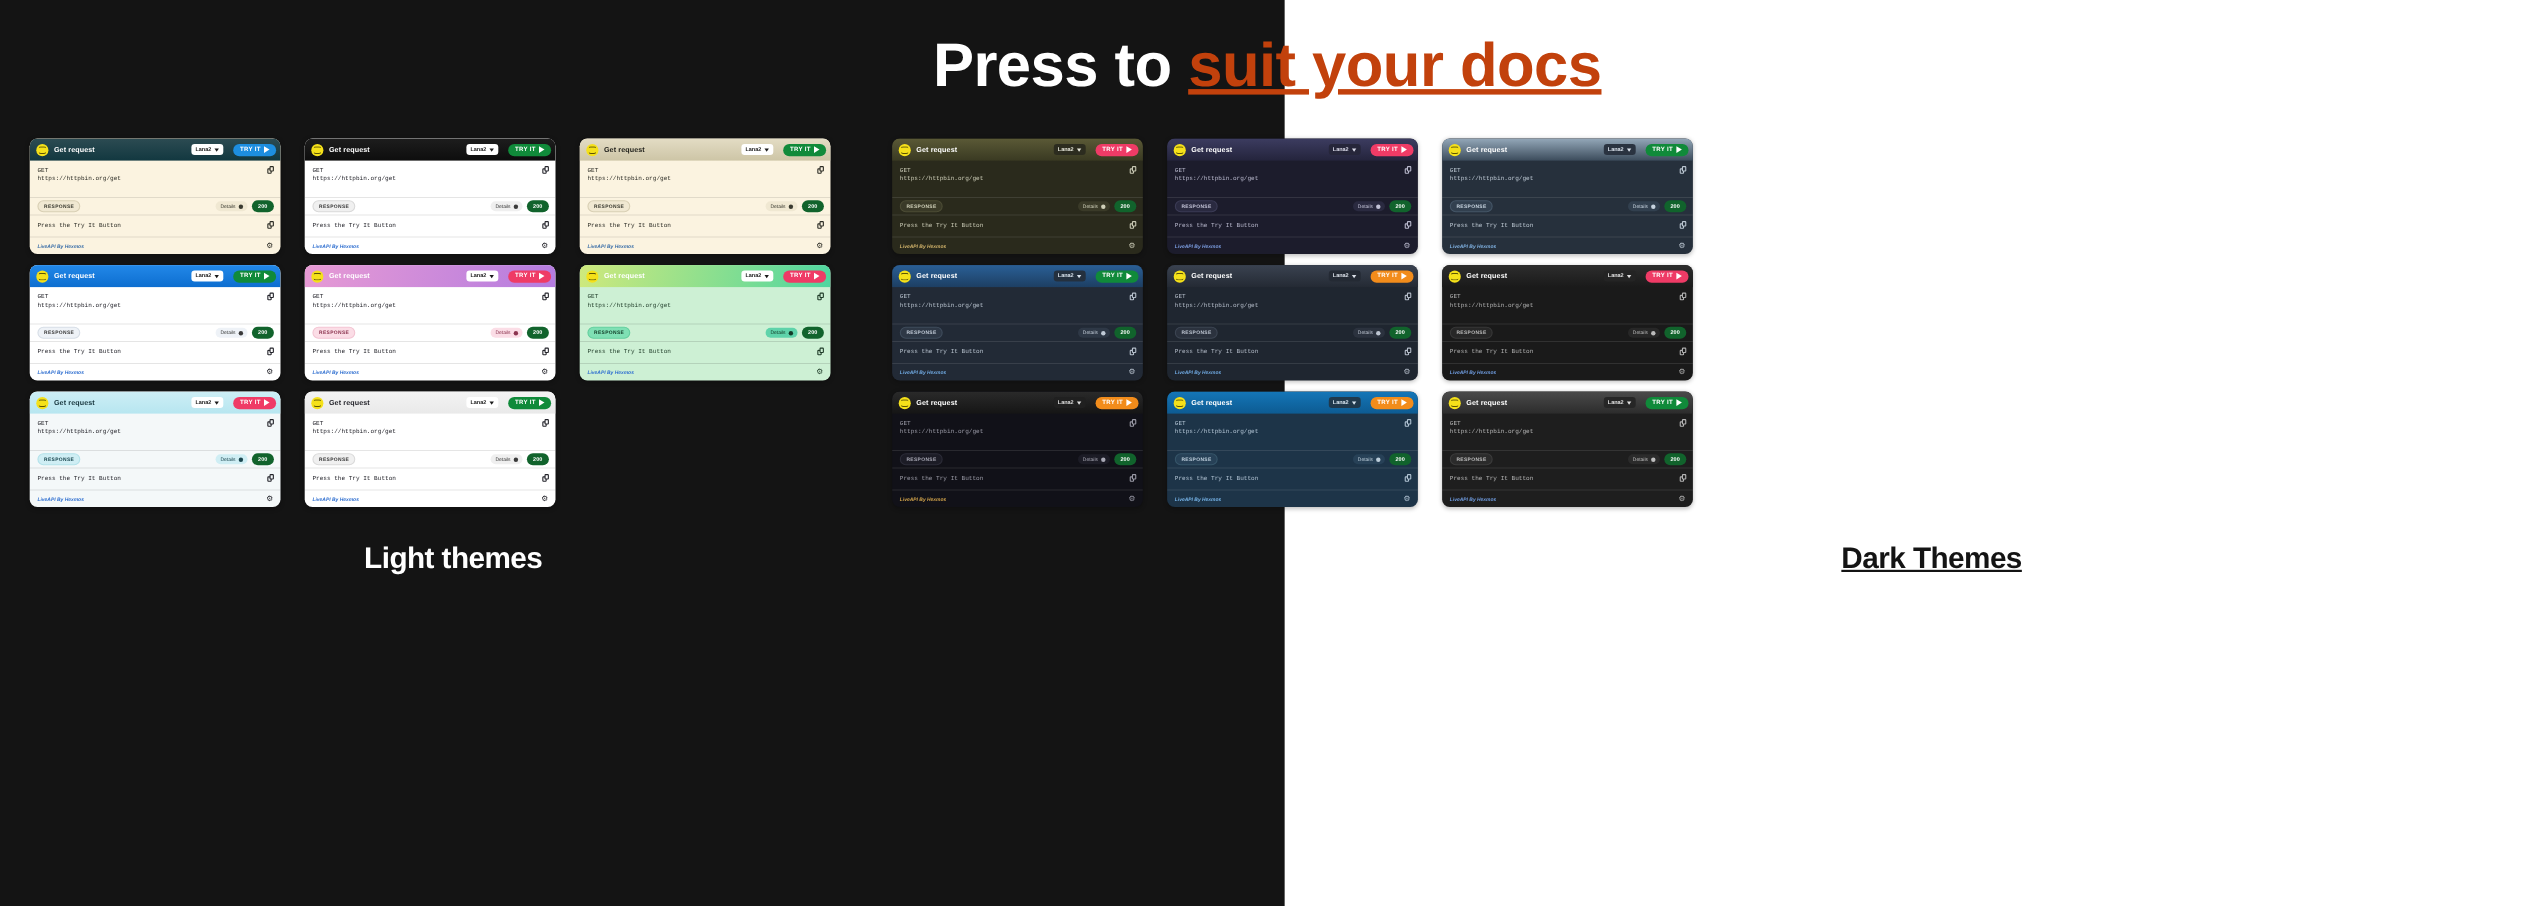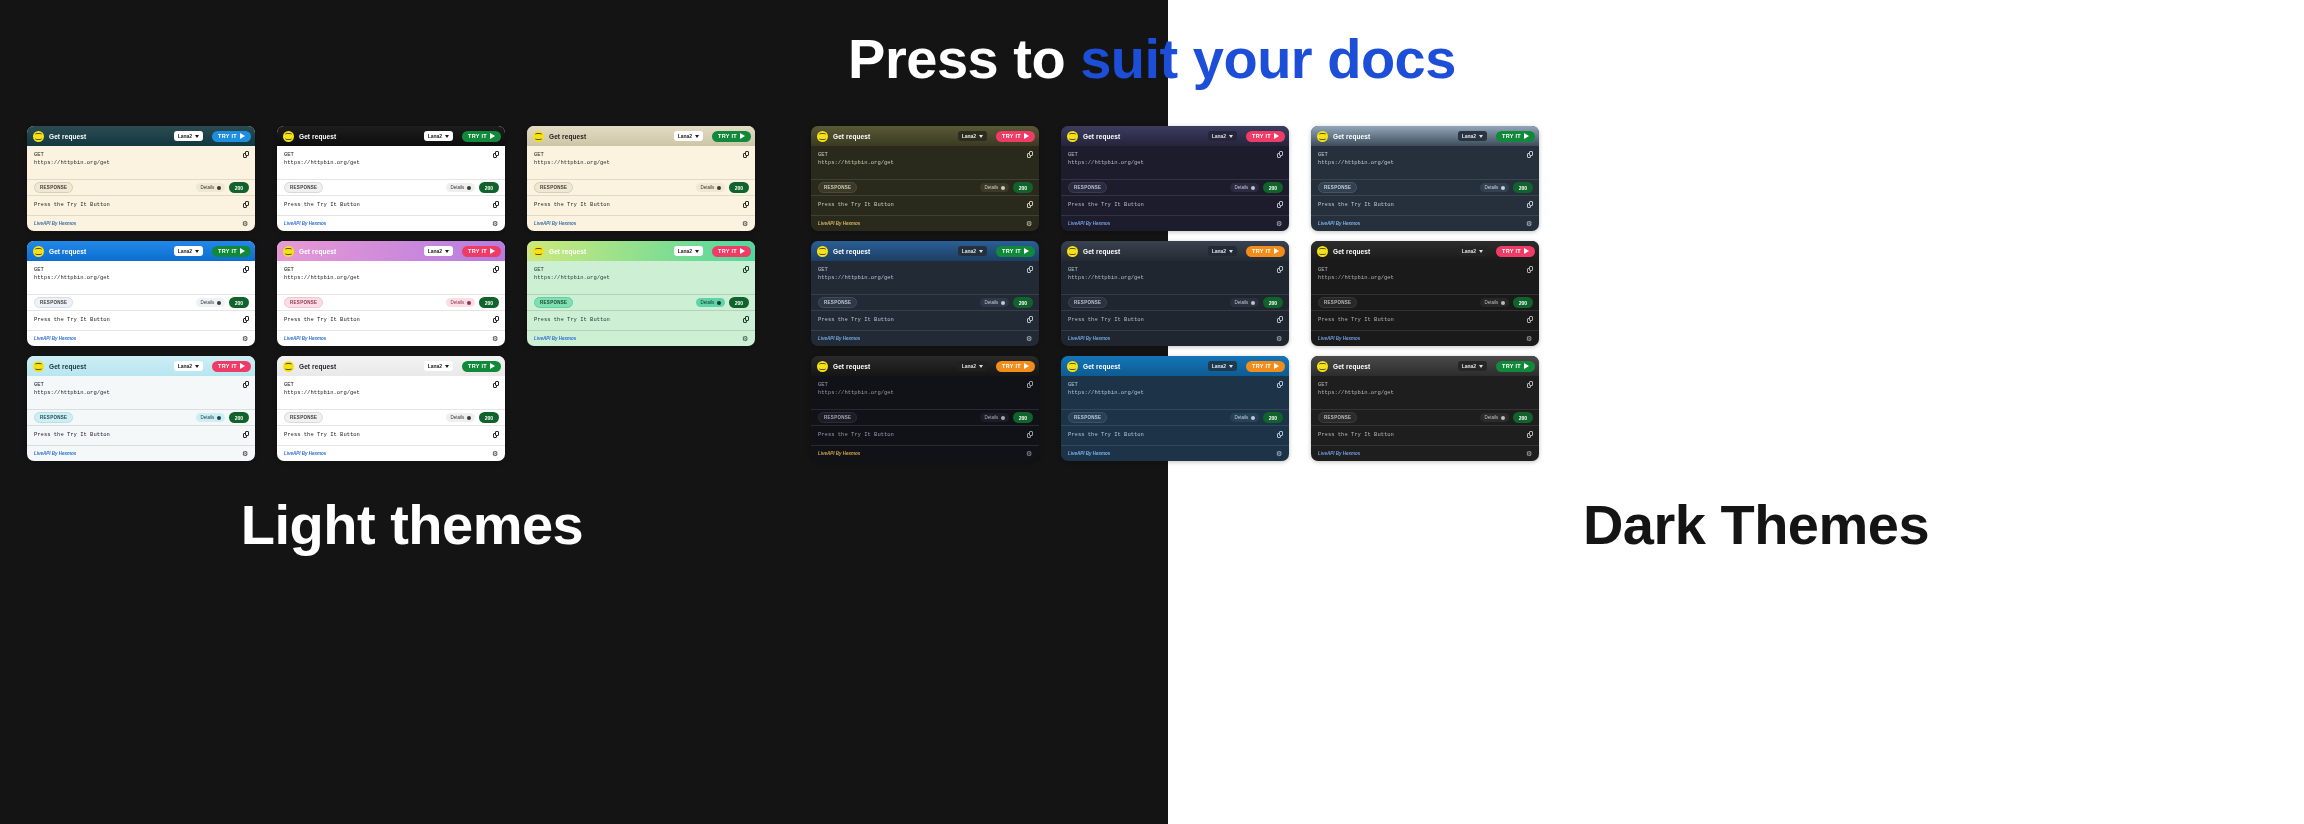--- a/index.html
+++ b/index.html
@@ -17,28 +17,28 @@
 
   
   .headline {
     position: absolute; top: 24px; left: 0; width: 2304px;
     text-align: center; z-index: 5;
     font-size: 56px; font-weight: 700; letter-spacing: -0.5px;
     line-height: 70px; white-space: nowrap;
   }
   .headline span { display: inline; }
   .hl-a { color: #ffffff; }
-  .hl-b { color: #1d4ed8; }
+  .hl-b { color: #c2410c; text-decoration: underline; }
 
   
   .caption {
-    position: absolute; font-size: 56px; font-weight: 700; letter-spacing: -0.5px; padding-left: 40px;
+    position: absolute; font-size: 27px; font-weight: 700; letter-spacing: -0.5px; padding-left: 40px;
   }
   .caption-light { top: 492px; left: 0; width: 784px; text-align: center; color: #ffffff; }
-  .caption-dark  { top: 492px; left: 1168px; width: 1136px; text-align: center; color: #141414; }
+  .caption-dark  { top: 492px; left: 1168px; width: 1136px; text-align: center; color: #141414; text-decoration: underline; }
 
   
   .grid {
     position: absolute; display: grid;
     grid-template-columns: repeat(3, 228px);
     grid-auto-rows: 105px;
     column-gap: 22px; row-gap: 10px;
   }
   .grid-light { left: 27px; top: 126px; }
   .grid-dark  { left: 811px; top: 126px; }

